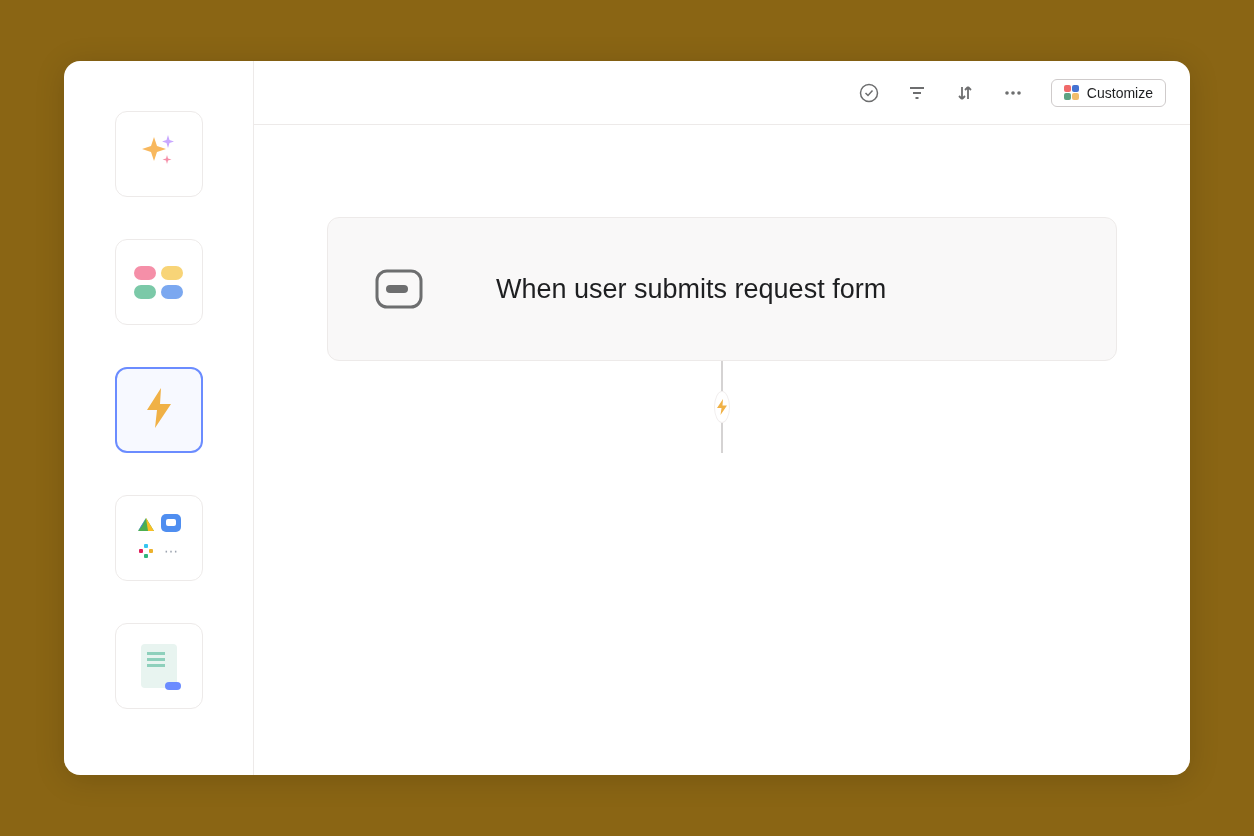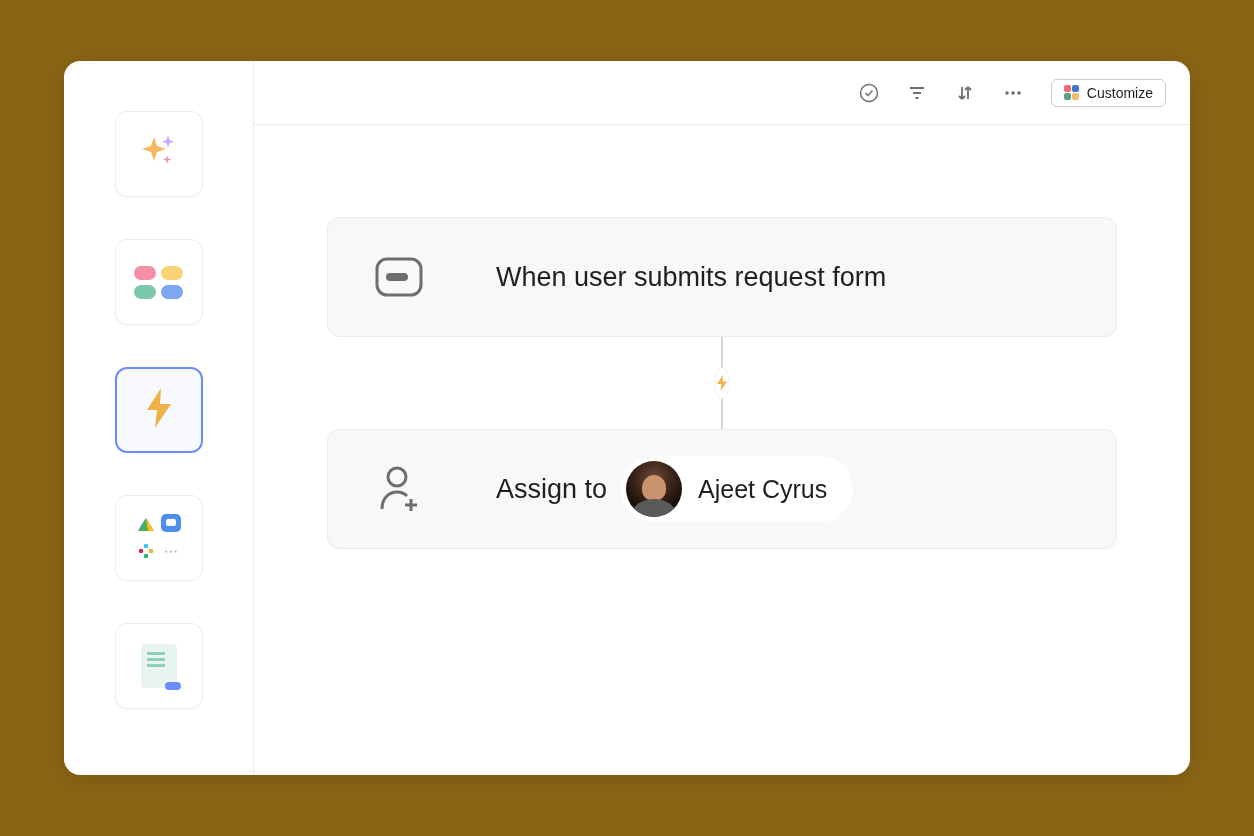--- a/index.html
+++ b/index.html
@@ -93,21 +93,21 @@
 }
 .canvas {
   flex: 1;
   padding: 92px 72px 0 72px;
   display: flex;
   flex-direction: column;
   align-items: center;
 }
 .rule-card {
   width: 790px;
-  height: 120px;
+  height: 144px;
   background: #f9f8f8;
   border: 1px solid #edeae9;
   border-radius: 12px;
   display: flex;
   align-items: center;
   padding: 0 46px;
   gap: 72px;
 }
 .rule-icon-slot {
   width: 50px;
@@ -337,34 +337,17 @@
       </div>
 
       <div class="connector">
         <div class="connector-badge">
           <svg width="14" height="18" viewBox="0 0 14 18">
               <path d="M8 1 L2 10 L6.5 10 L5.5 17 L12 7.5 L7.5 7.5 Z" fill="#f0b146"></path>
             </svg>
         </div>
       </div>
 
-      <div class="rule-card">
-        <div class="rule-icon-slot">
-          <svg width="44" height="48" viewBox="0 0 44 48" fill="none" stroke="#6d6e6f" stroke-width="3">
-            <circle cx="20" cy="12" r="9"></circle>
-            <path d="M5 44 C5 32 13 27 20 27 C24 27 27 28 30 31"></path>
-            <line x1="34" y1="34" x2="34" y2="46"></line>
-            <line x1="28" y1="40" x2="40" y2="40"></line>
-          </svg>
-        </div>
-        <div class="action-row">
-          <span class="rule-text">Assign to</span>
-          <div class="assign-pill">
-            <div class="avatar"></div>
-            <span class="assign-name">Ajeet Cyrus</span>
-          </div>
-        </div>
-      </div>
 
     </div>
 
   </div>
 </div>
 
 </body></html>

